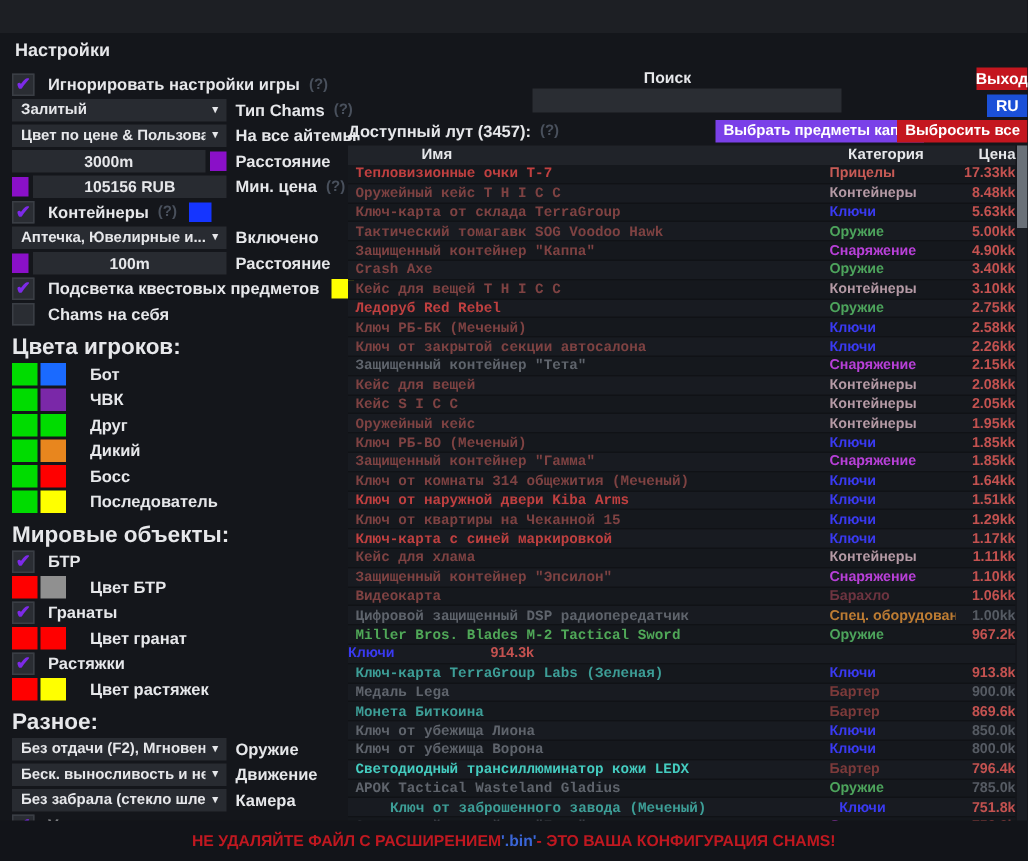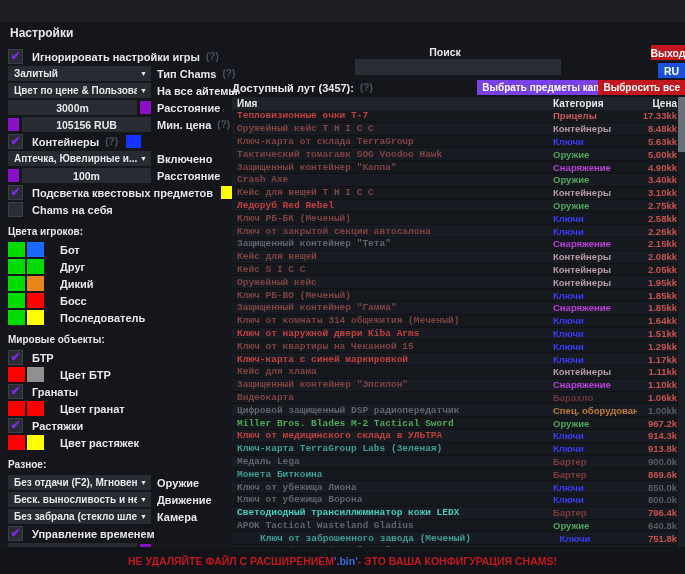--- a/index.html
+++ b/index.html
@@ -13,21 +13,21 @@
   .window{position:absolute;left:0;top:22px;width:685px;height:525px;background:#14161b;}
   .warnbar{position:absolute;left:0;top:547px;width:685px;height:27px;background:#121419;
     display:flex;align-items:center;justify-content:center;font-size:10.5px;font-weight:bold;}
   .warn-red{color:#c01820;} .warn-blue{color:#3a66d8;}
 
   
   #settings{position:absolute;left:8px;top:4px;width:222px;}
   .panel-title{color:#e6e7ea;font-size:12px;font-weight:bold;margin:0 0 8px 2px;}
   .srow{display:flex;align-items:center;height:17px;position:relative;}
   .srow.sec{height:20px;padding-top:3px;}
-  .sec-label{color:#e6e7ea;font-size:10px;font-weight:bold;}
+  .sec-label{color:#e6e7ea;font-size:15px;font-weight:bold;}
   .ctrl-zone{width:143px;min-width:143px;display:flex;align-items:center;height:15px;}
   .dropdown{flex:1;height:15px;background:#282b31;display:flex;align-items:center;
     padding:0 14px 0 6px;position:relative;cursor:default;overflow:hidden;}
   .dd-text{color:#e6e7ea;font-size:10px;font-weight:bold;white-space:nowrap;overflow:hidden;}
   .dd-arrow{position:absolute;right:4px;top:4px;color:#e6e7ea;font-size:7px;}
   .inputbox{flex:1;height:15px;background:#282b31;border:0;color:#e6e7ea;
     font-family:"Liberation Sans",sans-serif;font-size:10.5px;font-weight:bold;text-align:center;
     padding:0;min-width:0;}
   .swatch{width:11px;height:13px;min-width:11px;display:inline-block;}
   .swatch.left{margin-right:3px;} .swatch.right{margin-left:3px;}
@@ -51,21 +51,21 @@
     display:flex;align-items:center;justify-content:center;cursor:default;}
   #exit-btn{position:absolute;right:0;top:1px;width:34px;height:15px;background:#c4161f;font-size:10.5px;}
   #lang-btn{position:absolute;right:0;top:19px;width:27px;height:15px;background:#1b50d8;font-size:10.5px;}
   .loot-titlebar{position:absolute;left:0;top:36px;width:453px;height:15px;display:flex;align-items:center;}
   .loot-title{color:#e6e7ea;font-size:11px;font-weight:bold;}
   #kappa-btn{position:absolute;right:69px;top:0;height:15px;padding:0 5px;background:#7a40e8;font-size:10px;}
   #dropall-btn{position:absolute;right:0;top:0;height:15px;padding:0 5px;background:#c4161f;font-size:10px;}
   .thead{position:absolute;left:0;top:53px;width:445px;height:13px;background:#202329;
     display:flex;align-items:center;}
   .th{color:#e6e7ea;font-size:10px;font-weight:bold;}
-  .th-name{padding-left:5px;width:316px;} .th-cat{width:84px;} .th-price{width:40px;text-align:right;}
+  .th-name{padding-left:5px;width:316px;margin-left:44px;} .th-cat{width:84px;} .th-price{width:40px;text-align:right;}
   .tbody{position:absolute;left:0;top:66px;width:445px;height:459px;overflow:hidden;}
   .trow{display:flex;align-items:center;height:12.8px;border-bottom:1px solid #101216;
     box-sizing:border-box;font-size:9.5px;font-weight:bold;white-space:nowrap;}
   .trow:nth-child(odd){background:#15181d;} .trow:nth-child(even){background:#181b21;}
   .td-name{padding-left:5px;width:316px;overflow:hidden;font-family:Liberation Mono, monospace;}
   .td-cat{width:84px;overflow:hidden;}
   .td-price{width:40px;text-align:right;}
   .vscroll{position:absolute;right:0;top:53px;width:7px;height:472px;background:#1b1e24;}
   .vthumb{position:absolute;left:0;top:0;width:7px;height:55px;background:#6a7078;}
 </style>
@@ -152,20 +152,25 @@
         <div class="srow sec">
           <span class="sec-label">Цвета игроков:</span>
         </div>
         <div class="srow">
           <span class="pair-sq" style="background: rgb(0, 220, 0);"></span>
           <span class="pair-sq" style="background: rgb(26, 106, 255);"></span>
           <span class="pair-lbl">Бот</span>
         </div>
         <div class="srow">
           <span class="pair-sq" style="background: rgb(0, 220, 0);"></span>
+          <span class="pair-sq" style="background: rgb(122, 40, 168);"></span>
+          <span class="pair-lbl">ЧВК</span>
+        </div>
+        <div class="srow">
+          <span class="pair-sq" style="background: rgb(0, 220, 0);"></span>
           <span class="pair-sq" style="background: rgb(0, 220, 0);"></span>
           <span class="pair-lbl">Друг</span>
         </div>
         <div class="srow">
           <span class="pair-sq" style="background: rgb(0, 220, 0);"></span>
           <span class="pair-sq" style="background: rgb(232, 134, 30);"></span>
           <span class="pair-lbl">Дикий</span>
         </div>
         <div class="srow">
           <span class="pair-sq" style="background: rgb(0, 220, 0);"></span>
@@ -390,21 +395,20 @@
           <span class="td-name" style="color: rgb(95, 100, 108);">Цифровой защищенный DSP радиопередатчик</span>
           <span class="td-cat" style="color: rgb(189, 124, 51);">Спец. оборудование</span>
           <span class="td-price" style="color: rgb(86, 91, 99);">1.00kk</span>
         </div>
         <div class="trow">
           <span class="td-name" style="color: rgb(80, 168, 88);">Miller Bros. Blades M-2 Tactical Sword</span>
           <span class="td-cat" style="color: rgb(77, 164, 92);">Оружие</span>
           <span class="td-price" style="color: rgb(196, 82, 80);">967.2k</span>
         </div>
         <div class="trow">
-          <span class="td-name" style="color: rgb(192, 64, 64);">Ключ от медицинского склада в УЛЬТРА</span>
           <span class="td-cat" style="color: rgb(58, 58, 242);">Ключи</span>
           <span class="td-price" style="color: rgb(196, 82, 80);">914.3k</span>
         </div>
         <div class="trow">
           <span class="td-name" style="color: rgb(61, 158, 151);">Ключ-карта TerraGroup Labs (Зеленая)</span>
           <span class="td-cat" style="color: rgb(58, 58, 242);">Ключи</span>
           <span class="td-price" style="color: rgb(196, 82, 80);">913.8k</span>
         </div>
         <div class="trow">
           <span class="td-name" style="color: rgb(95, 100, 108);">Медаль Lega</span>
@@ -427,21 +431,21 @@
           <span class="td-price" style="color: rgb(86, 91, 99);">800.0k</span>
         </div>
         <div class="trow">
           <span class="td-name" style="color: rgb(68, 204, 192);">Светодиодный трансиллюминатор кожи LEDX</span>
           <span class="td-cat" style="color: rgb(124, 58, 58);">Бартер</span>
           <span class="td-price" style="color: rgb(196, 82, 80);">796.4k</span>
         </div>
         <div class="trow">
           <span class="td-name" style="color: rgb(95, 100, 108);">APOK Tactical Wasteland Gladius</span>
           <span class="td-cat" style="color: rgb(77, 164, 92);">Оружие</span>
-          <span class="td-price" style="color: rgb(86, 91, 99);">640.8k</span>
+          <span class="td-price" style="color: rgb(86, 91, 99);">785.0k</span>
         </div>
         <div class="trow">
           <span class="td-name" style="color: rgb(61, 158, 151); margin-left: 23px;">Ключ от заброшенного завода (Меченый)</span>
           <span class="td-cat" style="color: rgb(58, 58, 242);">Ключи</span>
           <span class="td-price" style="color: rgb(196, 82, 80);">751.8k</span>
         </div>
         <div class="trow">
           <span class="td-name" style="color: rgb(95, 100, 108);">Защищенный контейнер "Бета"</span>
           <span class="td-cat" style="color: rgb(184, 64, 216);">Снаряжение</span>
           <span class="td-price" style="color: rgb(196, 82, 80);">750.0k</span>

